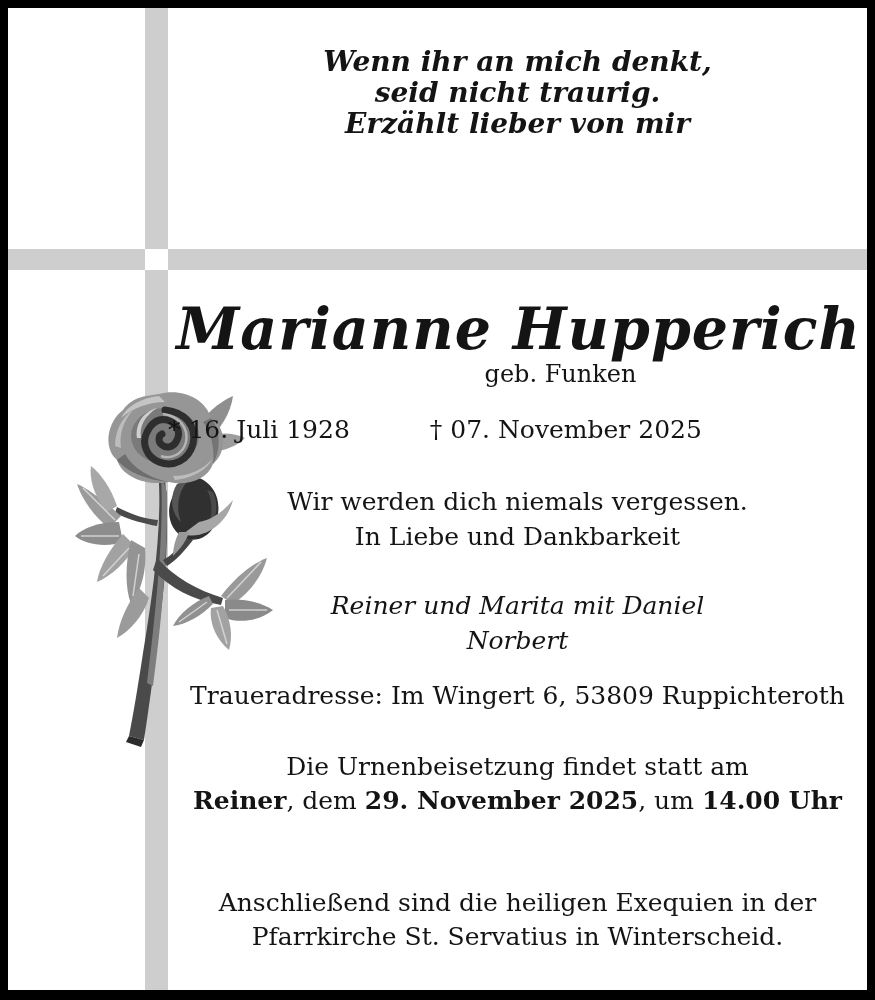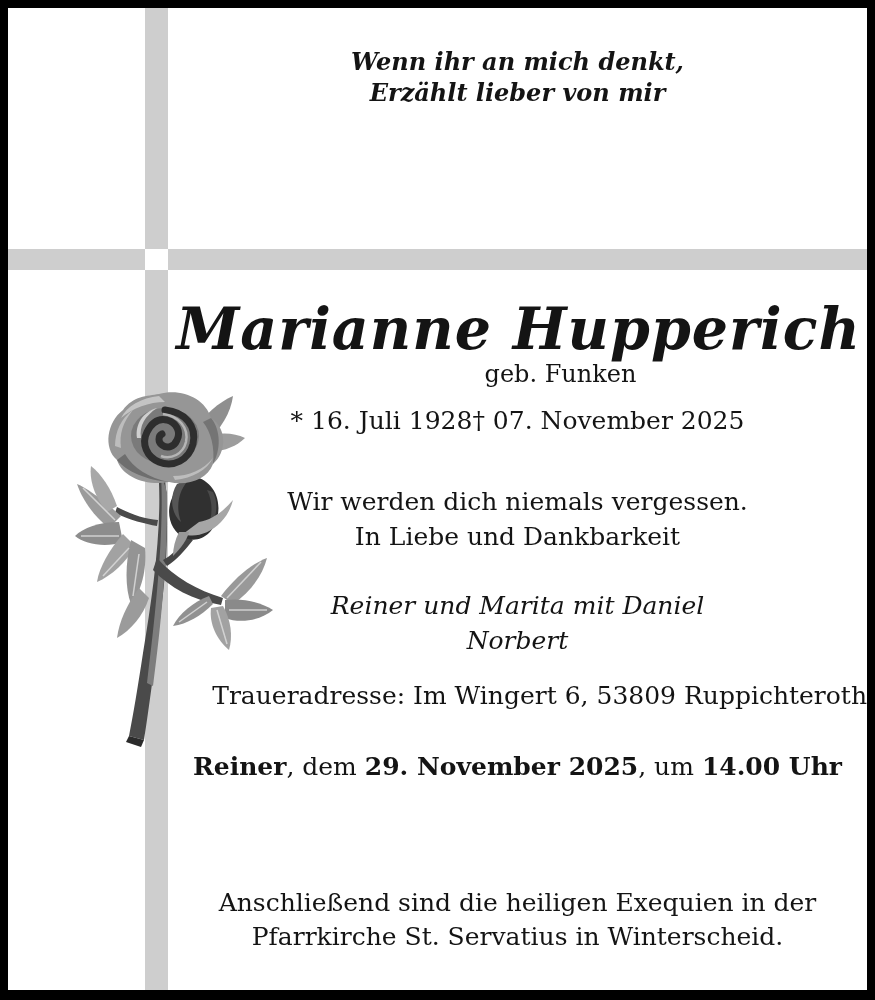--- a/index.html
+++ b/index.html
@@ -13,27 +13,27 @@
   .paper {
     position:absolute; left:8px; top:8px; width:859px; height:982px;
     background:var(--paper,#fff); overflow:hidden;
   }
   .bar-v { position:absolute; left:137px; top:0; width:23px; height:100%; background:var(--cross-gray,#cecece); }
   .bar-h { position:absolute; left:0; top:241px; width:100%; height:21px; background:var(--cross-gray,#cecece); }
   .bar-x { position:absolute; left:137px; top:241px; width:23px; height:21px; background:var(--paper,#fff); }
   .rose { position:absolute; left:67px; top:380px; width:210px; height:362px; }
   .content { position:absolute; left:160px; top:0; width:699px; height:100%; text-align:center; }
   .block { position:absolute; left:0; width:100%; }
-  .poem { top:38px; font-size:24px; line-height:31px; font-weight:bold; font-style:italic; }
+  .poem { top:38px; font-size:28px; line-height:31px; font-weight:bold; font-style:italic; }
   .name { top:284px; font-size:57px; line-height:72px; font-style:italic; font-weight:bold; letter-spacing:1px; margin:1px; }
   .maiden { top:352px; font-size:24px; line-height:28px;margin-left:43px; }
-  .dates { top:397px; font-size:25px; line-height:32px; display:flex; justify-content:center; }
+  .dates { top:406px; font-size:25px; line-height:32px; display:flex; justify-content:flex-start; gap:80px; }
   .tribute { top:476px; font-size:25px; line-height:35px; }
   .mourners { top:580px; font-size:25px; line-height:35px; font-style:italic; }
-  .address { top:672px; font-size:25px; line-height:32px;text-align:right; }
+  .address { top:672px; font-size:25px; line-height:32px; }
   .burial { top:742px; font-size:25px; line-height:34px; }
   .exequies { top:878px; font-size:25px; line-height:34px; }
   .b { font-weight:bold; }
 </style>
 </head>
 <body>
 
 <div class="page">
   <div class="paper">
 
@@ -92,20 +92,21 @@
       <path d="M100,92 C118,90 132,82 138,70 C128,82 114,88 98,88 Z" fill="#bdbdbd"></path>
       <ellipse cx="90" cy="48" rx="34" ry="28" fill="#7a7a7a"></ellipse>
       <path d="M90,22 C110,24 122,38 118,56 C114,72 98,80 84,74 C72,69 66,56 72,44 C77,34 84,30 92,32 C102,35 106,44 102,52 C99,59 92,61 87,57 C83,54 83,48 87,46" fill="none" stroke="#2e2e2e" stroke-width="7" stroke-linecap="round"></path>
       <path d="M88,26 C104,28 114,40 111,54 C108,66 96,72 86,68" fill="none" stroke="#b5b5b5" stroke-width="2.5"></path>
       <path d="M62,50 C60,36 68,24 82,20 C70,28 64,38 66,50 Z" fill="#cfcfcf"></path>
     </svg>
 
     <div class="content">
       <div class="block poem">
           <div><span>Wenn ihr an mich denkt,</span></div>
+          <div><span>seid nicht traurig.</span></div>
           <div><span>Erzählt lieber von mir</span></div>
         </div>
 
       <h1 class="block name">Marianne Hupperich</h1>
 
       <div class="block maiden">geb. Funken</div>
 
       <div class="block dates">
         <span>* 16. Juli 1928</span>
         <span>† 07. November 2025</span>
@@ -117,20 +118,21 @@
         </div>
 
       <div class="block tribute">
           <div><span>Wir werden dich niemals vergessen.</span></div>
           <div><span>In Liebe und Dankbarkeit</span></div>
         </div>
 
       <div class="block address">Traueradresse: Im Wingert 6, 53809 Ruppichteroth</div>
 
       <div class="block burial">
+          <div><span>Die Urnenbeisetzung findet statt am</span></div>
           <div><span class="b">Reiner</span><span>, dem </span><span class="b">29. November 2025</span><span>, um </span><span class="b">14.00 Uhr</span></div>
         </div>
 
       <div class="block exequies">
           <div><span>Anschließend sind die heiligen Exequien in der</span></div>
           <div><span>Pfarrkirche St. Servatius in Winterscheid.</span></div>
         </div>
     </div>
 
   </div>

